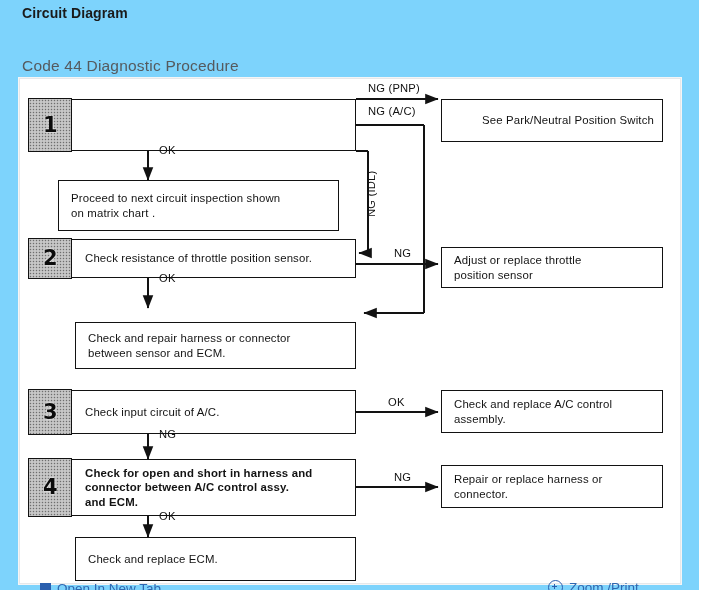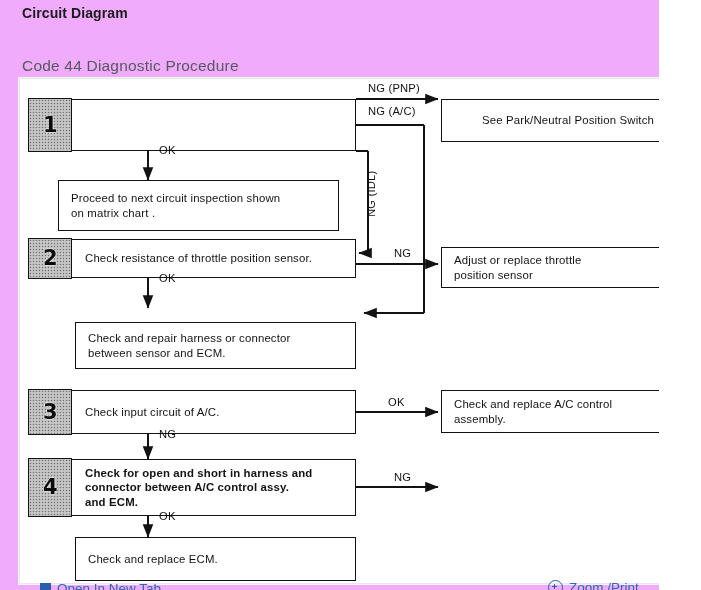--- a/index.html
+++ b/index.html
@@ -7,21 +7,22 @@
     margin: 0;
     padding: 0;
     background: #ffffff;
     font-family: "Liberation Sans", sans-serif;
   }
   #page {
     position: relative;
     width: 659px;
     height: 590px;
     overflow: hidden;
-    background: #f0abfc;
+    background: #7dd3fc;
+    padding-left: 40px;
   }
 
   
   .page-title {
     position: absolute;
     left: 22px;
     top: 5px;
     font-size: 14px;
     font-weight: bold;
     color: #1a1a1a;
@@ -259,20 +260,24 @@
 
     <div class="nbox with-step" style="left:9px; top:380px; width:327px; height:57px;">
       <div class="stepnum">
         <span>4</span>
       </div>
       <div class="txt" style="margin-left:44px;font-weight:bold;">Check for open and short in harness and
 connector between A/C control assy.
 and ECM.</div>
     </div>
 
+    <div class="nbox" style="left:421px; top:386px; width:222px; height:43px;">
+      <div class="txt">Repair or replace harness or
+connector.</div>
+    </div>
 
     <div class="nbox" style="left:55px; top:458px; width:281px; height:44px;">
       <div class="txt">Check and replace ECM.</div>
     </div>
 
     <div class="elabel" style="left:348px; top:3px;">NG (PNP)</div>
     <div class="elabel" style="left:348px; top:26px;">NG (A/C)</div>
     <div class="elabel vert" style="left:345px; top:138px;">NG (IDL)</div>
 
     <div class="elabel" style="left:139px; top:65px;">OK</div>

